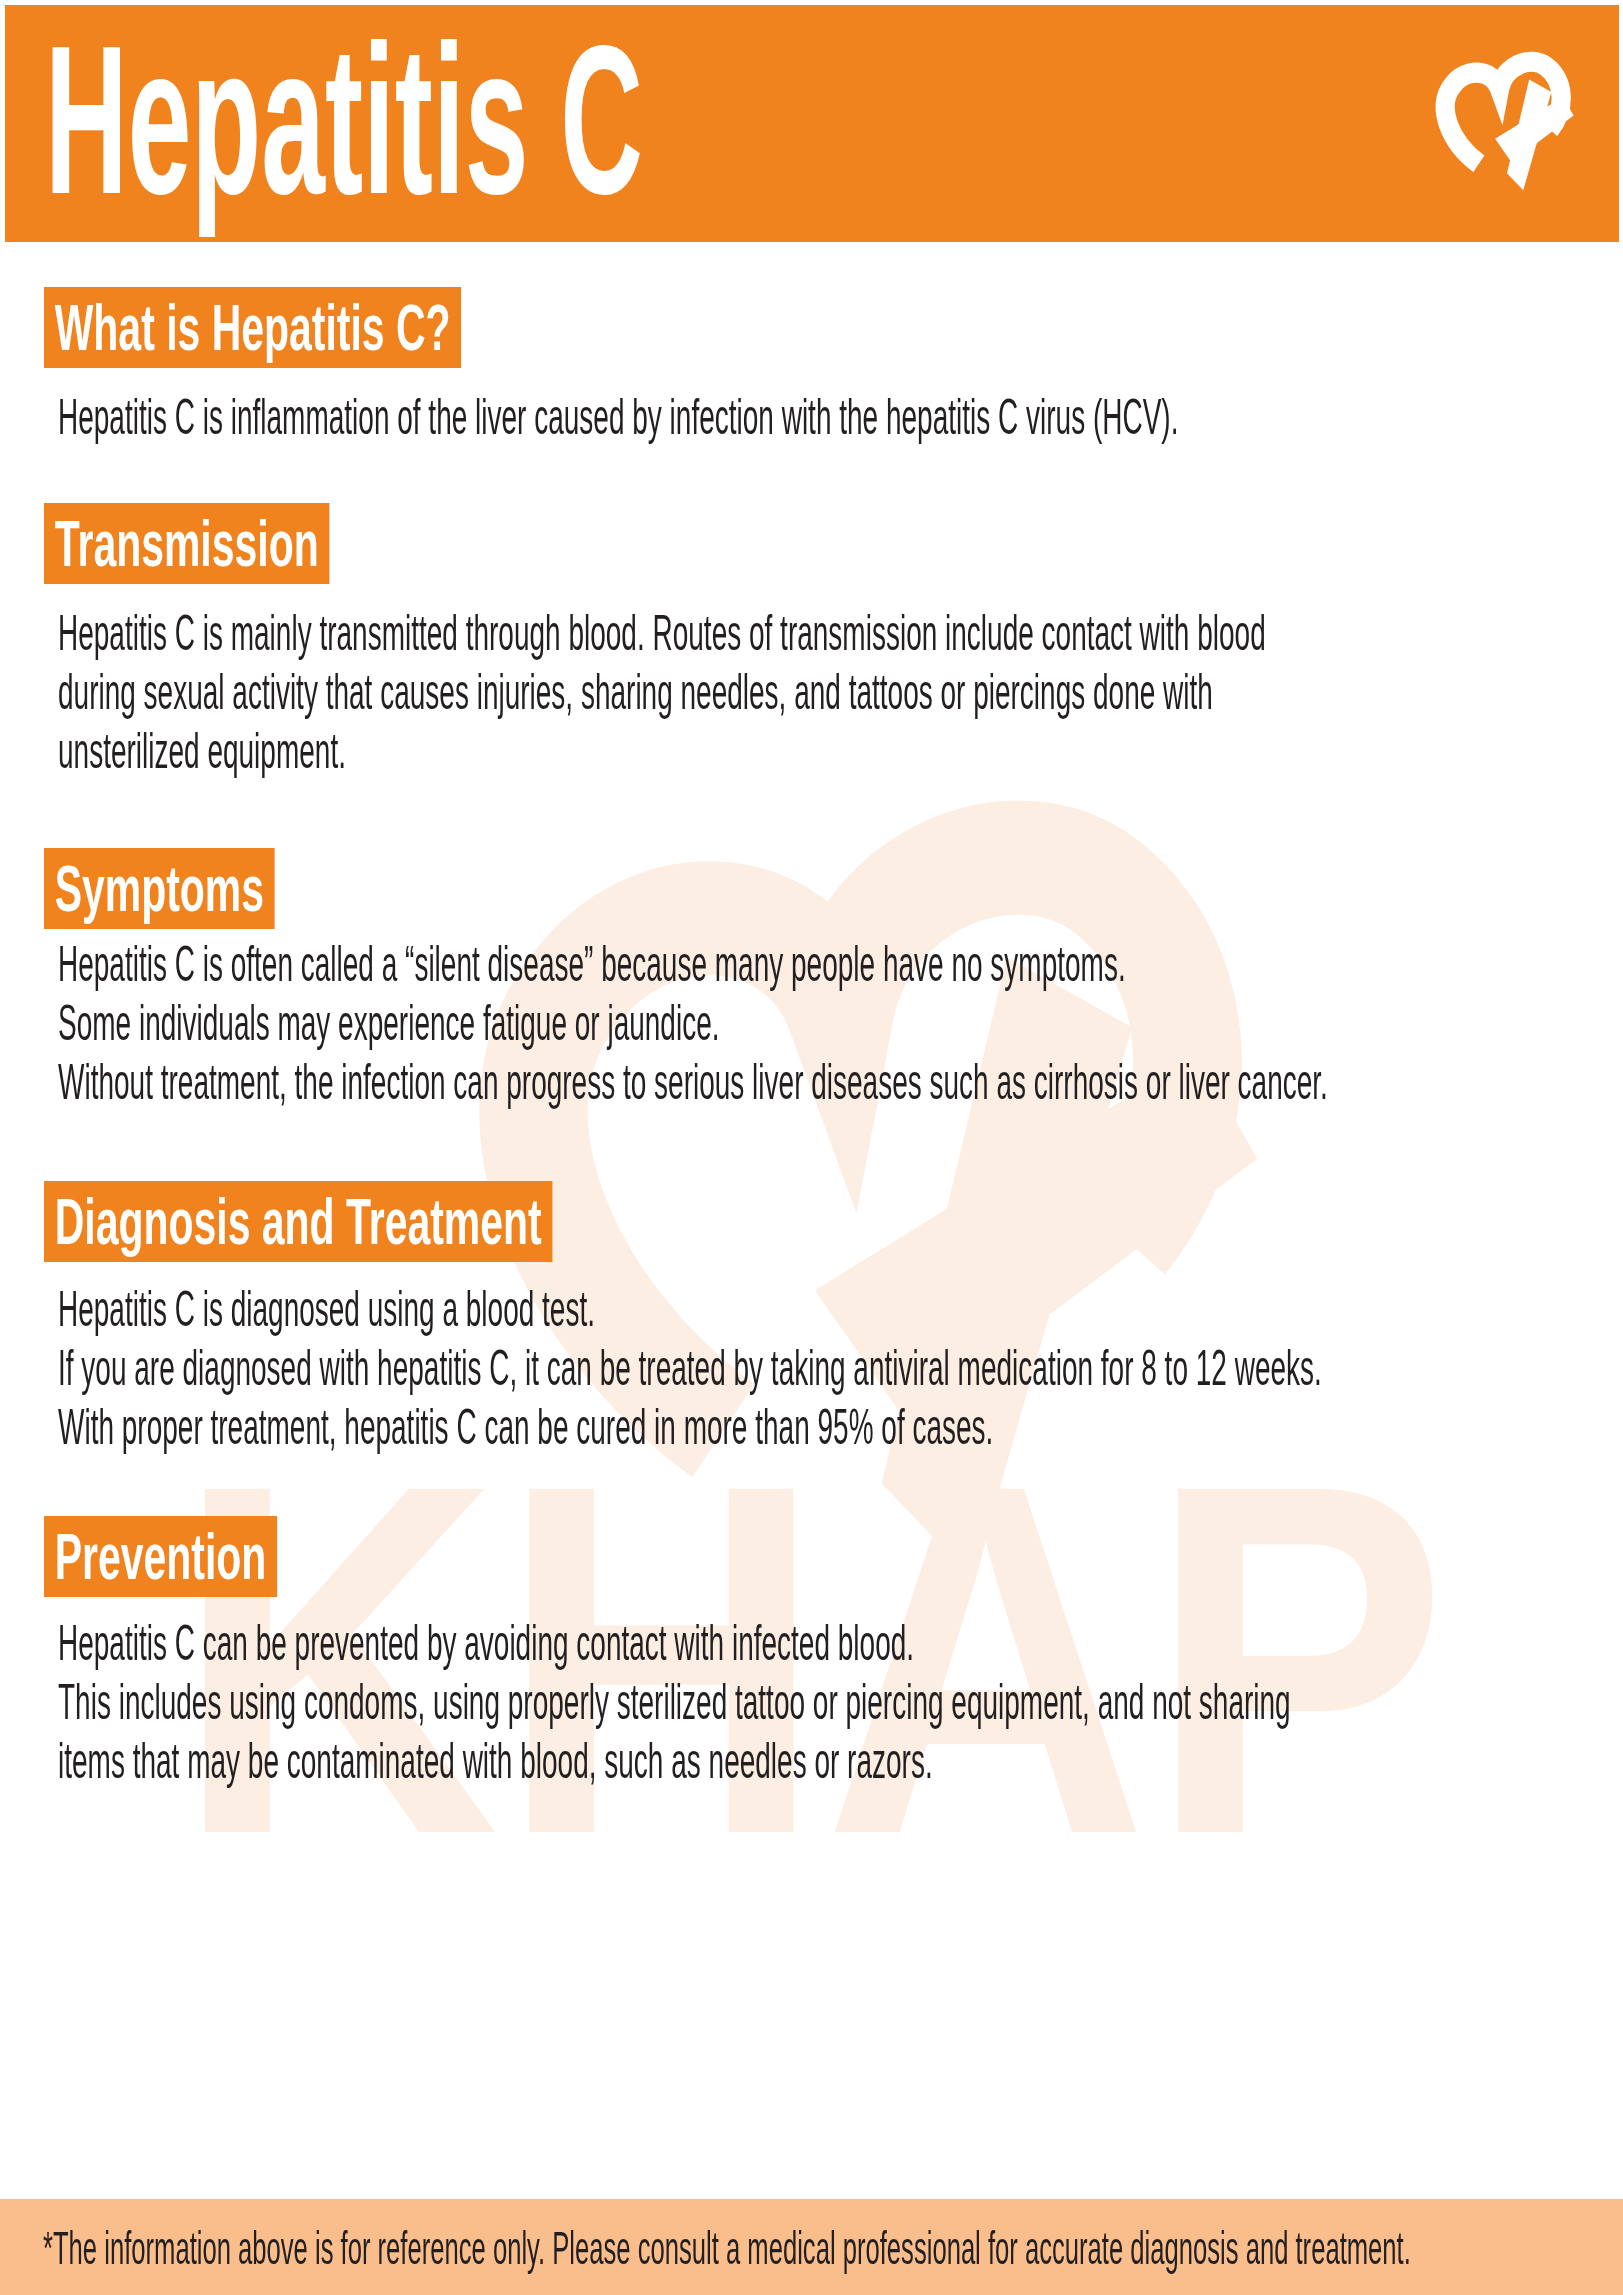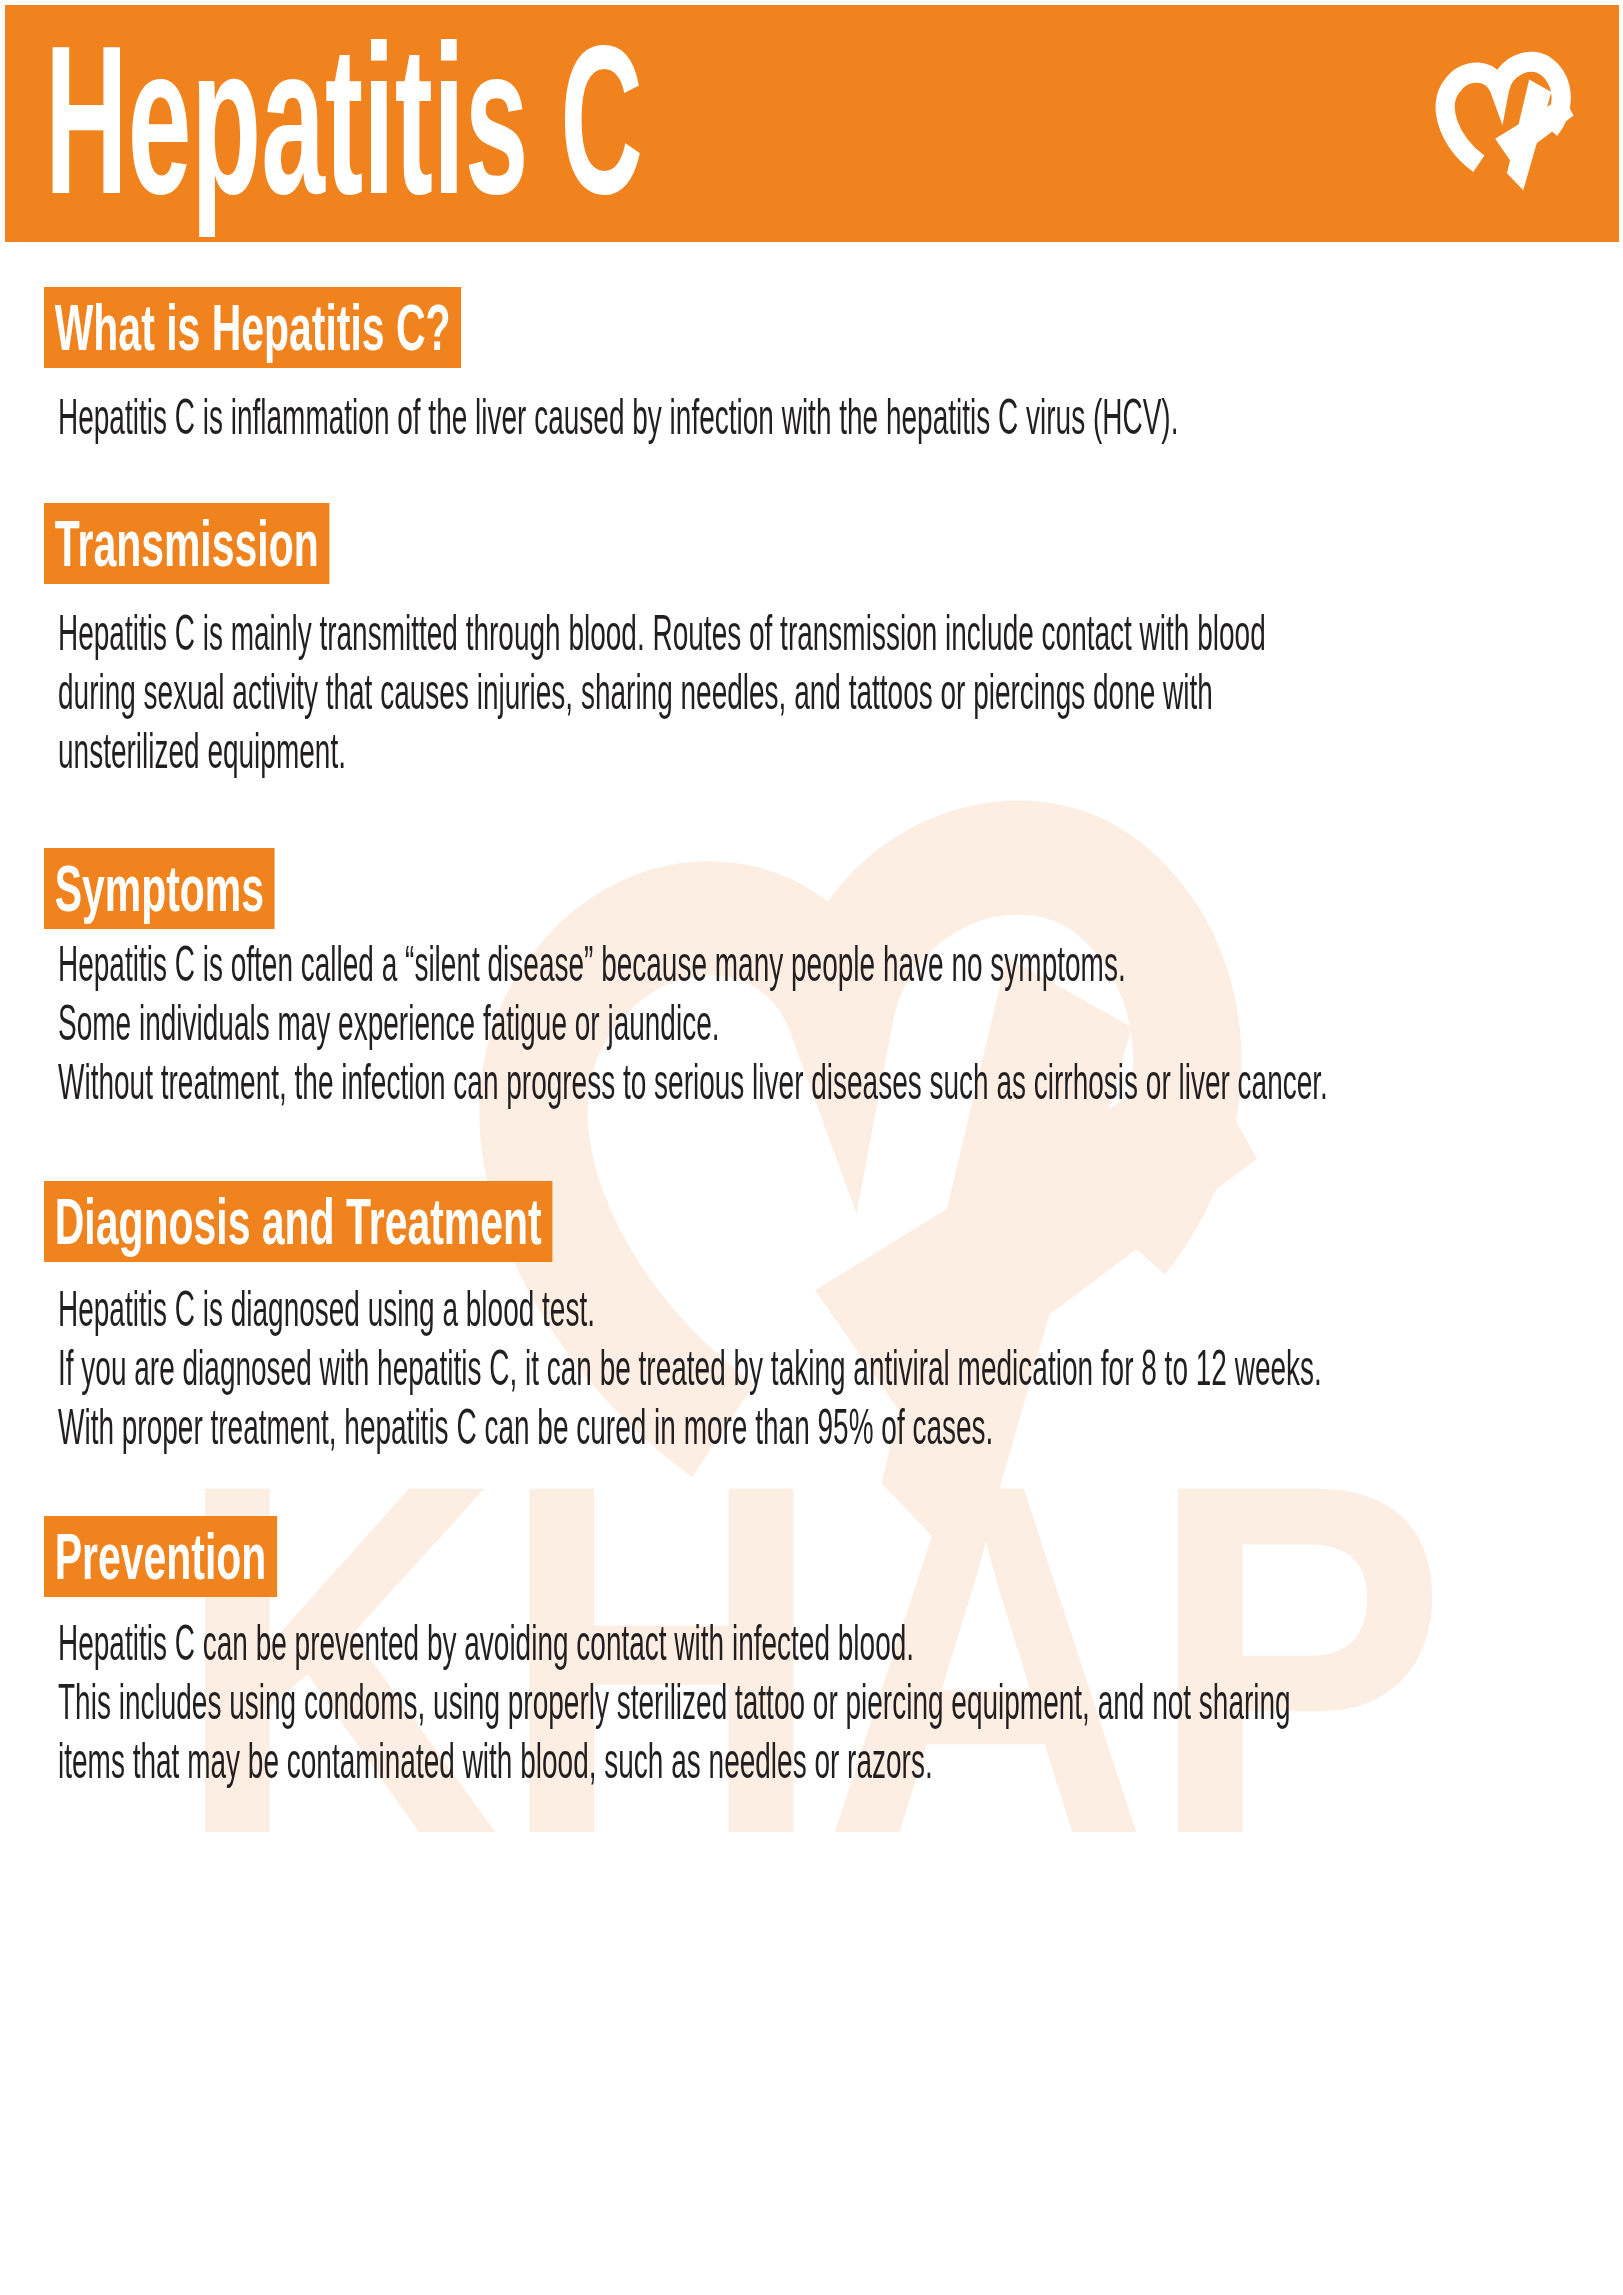--- a/index.html
+++ b/index.html
@@ -167,15 +167,18 @@
     <div class="body-line"><span>With proper treatment, hepatitis C can be cured in more than 95% of cases.</span></div>
   </div>
 
   <div class="section-head" id="head-5">Prevention</div>
   <div class="section-body" id="body-5">
     <div class="body-line"><span>Hepatitis C can be prevented by avoiding contact with infected blood.</span></div>
     <div class="body-line"><span>This includes using condoms, using properly sterilized tattoo or piercing equipment, and not sharing</span></div>
     <div class="body-line"><span>items that may be contaminated with blood, such as needles or razors.</span></div>
   </div>
 
+  <div class="footer-band">
+    <div class="footer-note">*The information above is for reference only. Please consult a medical professional for accurate diagnosis and treatment.</div>
+  </div>
 
 </div>
 
 
 </body></html>

